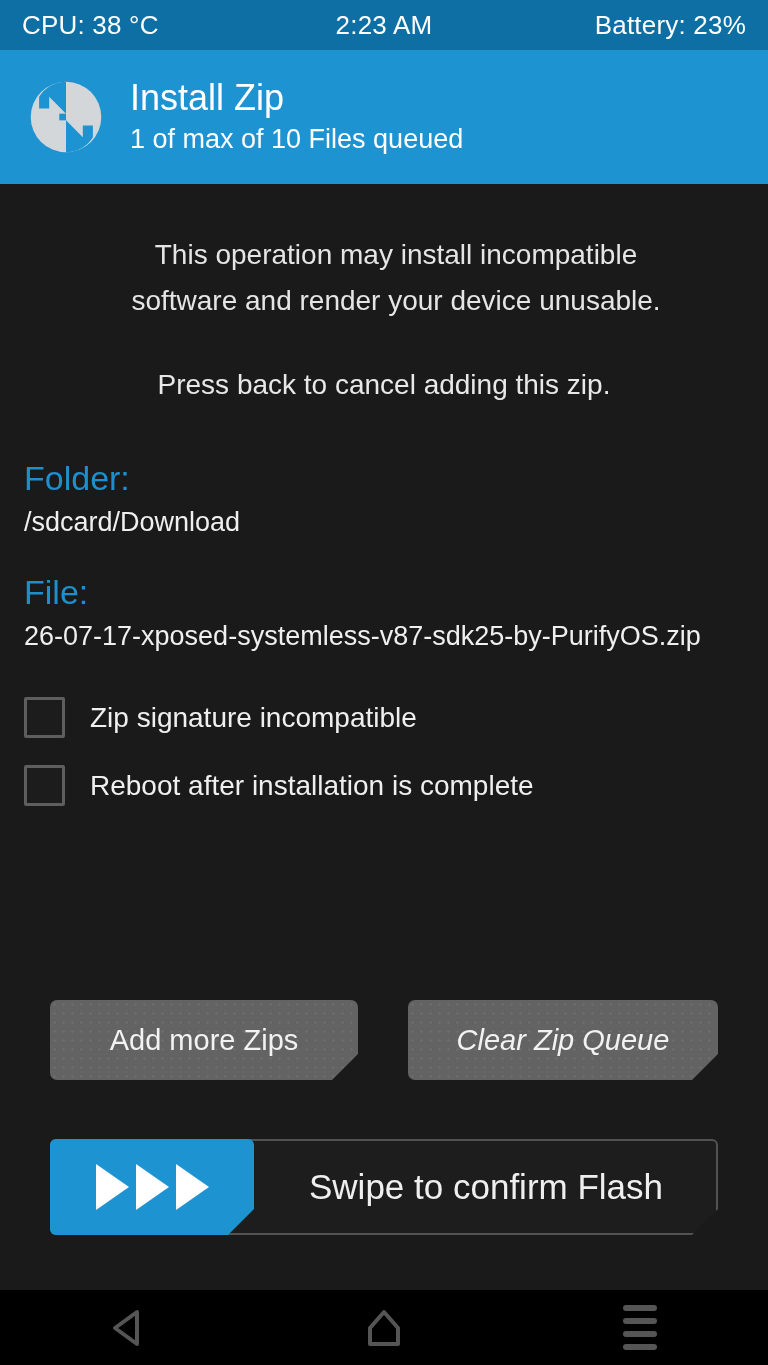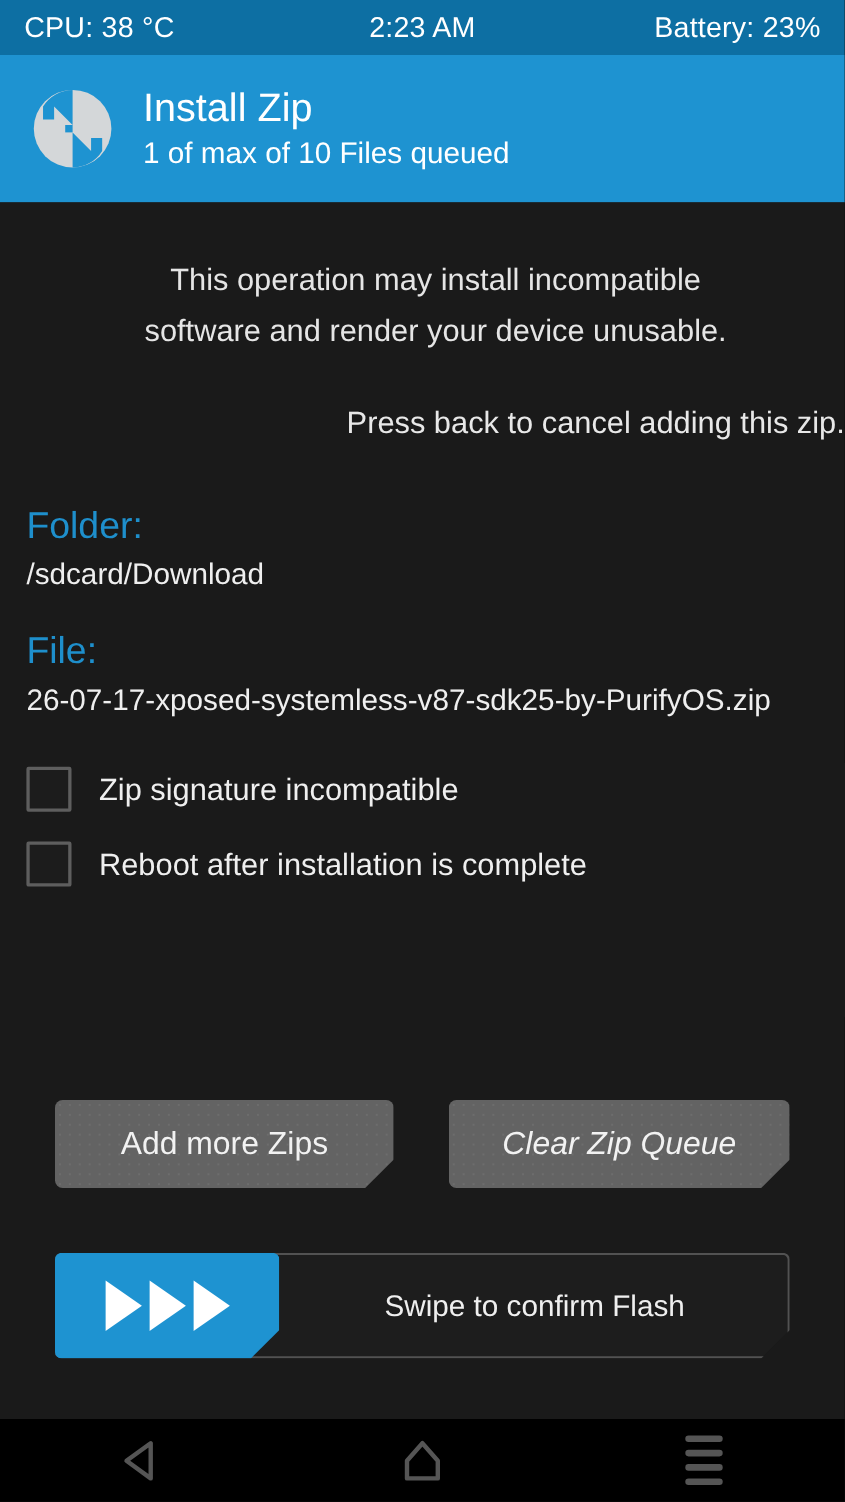--- a/index.html
+++ b/index.html
@@ -35,21 +35,21 @@
 
   
   .body{ position:absolute; left:0; top:184px; width:768px; height:1106px; background:#1a1a1a; }
 
   .warn{
     position:absolute; left:0; top:48px; width:768px;
     text-align:center; color:#e5e5e5; font-size:28px; line-height:46px;margin-left:12px;
   }
   .press-back{
     position:absolute; left:0; top:185px; width:768px;
-    text-align:right; color:#e8e8e8; font-size:28px;
+    text-align:center; color:#e8e8e8; font-size:28px;
   }
 
   .label-blue{ position:absolute; left:24px; color:#1e8fcc; font-size:34px; }
   .value-wht { position:absolute; left:24px; color:#efefef; font-size:27px; white-space:nowrap; }
   .r-folder-l{ top:275px; }
   .r-folder-v{ top:323px; }
   .r-file-l  { top:389px; }
   .r-file-v  { top:437px; }
 
   
@@ -95,21 +95,21 @@
   }
   .tri{
     width:0; height:0; flex:none;
     border-top:23px solid transparent;
     border-bottom:23px solid transparent;
     border-left:33px solid #ffffff;
   }
   .slider-text{
     position:absolute; left:204px; top:0; width:464px; height:96px;
     display:flex; align-items:center; justify-content:center;
-    color:#efefef; font-size:27px;
+    color:#efefef; font-size:35px;
   }
 
   
   .navbar{
     position:absolute; left:0; top:1290px; width:768px; height:75px;
     background:#000;
     display:flex; align-items:center;
   }
   .navbtn{ width:256px; height:75px; display:flex; align-items:center; justify-content:center; }
   .menu-ico{ display:flex; flex-direction:column; gap:7px; }

